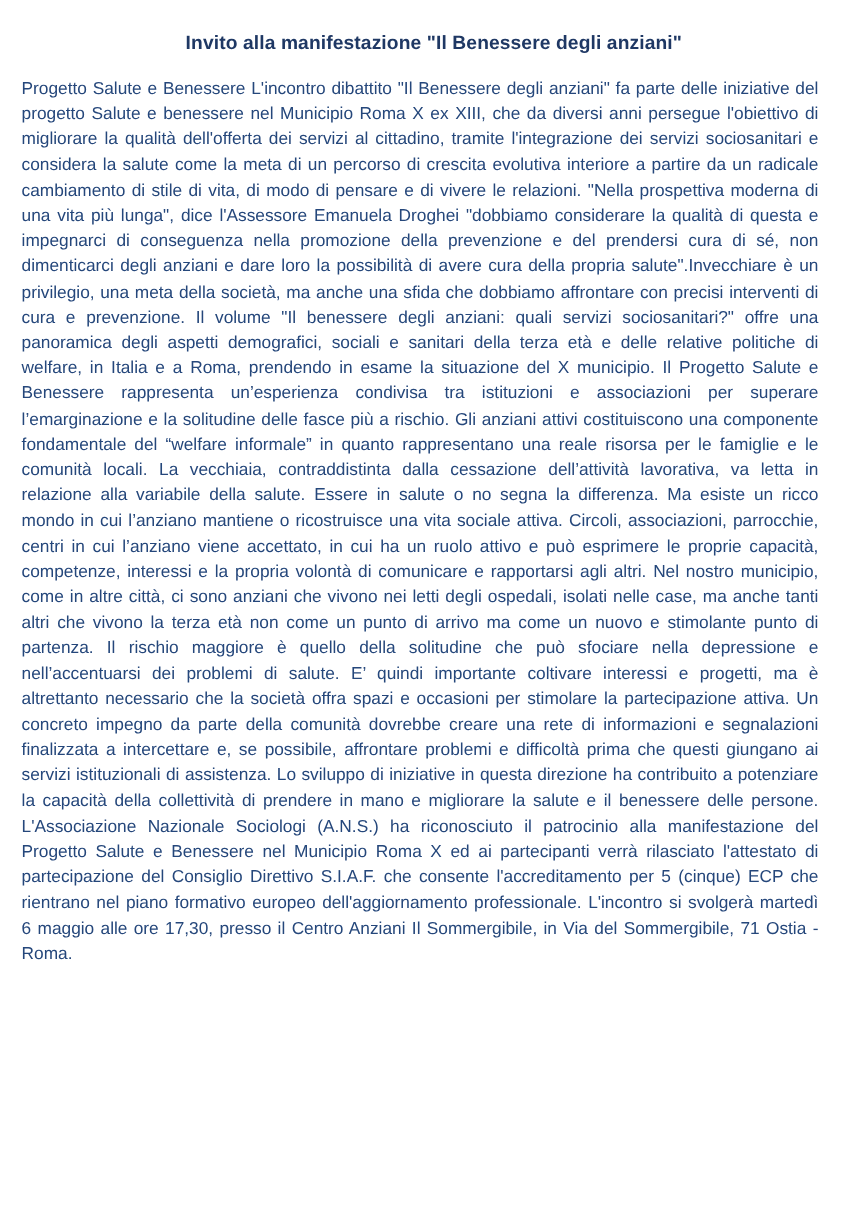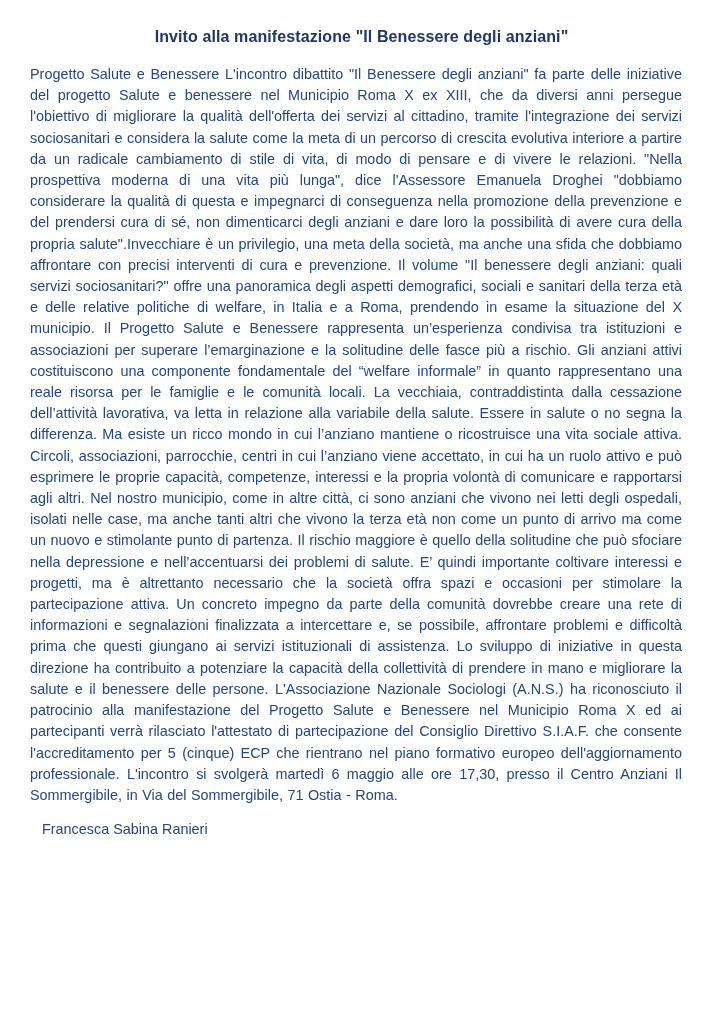--- a/index.html
+++ b/index.html
@@ -20,35 +20,34 @@
   .doc-title {
     margin-top: 27px;
     text-align: center;
     font-weight: bold;
     font-size: 16px;
     line-height: 20px;
     color: #1f3864;
     letter-spacing: 0.1px;
   }
   .doc-body {
-    margin: 17px 41px 0 30px;
+    margin: 17px 41px 0 18px;
     text-align: justify;
     font-size: 14.4px;
     line-height: 21.2px;
     color: #25477b;
     word-spacing: 0.5px;
   }
   .doc-signature {
     margin: 13px 41px 0 42px;
     text-align: left;
     font-size: 14.4px;
     line-height: 21.2px;
     color: #25477b;
   }
 </style>
 </head>
 <body>
 
 <div class="page">
   <h1 class="doc-title">Invito alla manifestazione "Il Benessere degli anziani"</h1>
   <p class="doc-body">Progetto Salute e Benessere  L'incontro dibattito "Il Benessere degli anziani" fa parte  delle iniziative del progetto Salute e benessere nel Municipio Roma X ex XIII, che da diversi anni persegue l'obiettivo di migliorare la qualità dell'offerta dei servizi al cittadino, tramite l'integrazione dei servizi sociosanitari e considera la salute come la meta di un percorso di crescita evolutiva interiore a partire da un radicale cambiamento di stile di vita, di modo di pensare e di vivere le relazioni. "Nella prospettiva moderna di una vita più lunga", dice l'Assessore Emanuela Droghei "dobbiamo considerare la qualità di questa e impegnarci di conseguenza nella promozione della prevenzione e del prendersi cura di sé, non dimenticarci degli anziani e dare loro la possibilità di avere cura della propria salute".Invecchiare è un privilegio, una meta della società, ma anche una sfida che dobbiamo affrontare con precisi interventi di cura e prevenzione. Il volume "Il benessere degli anziani: quali servizi sociosanitari?" offre una panoramica degli aspetti demografici, sociali e sanitari della terza età e delle relative politiche di welfare, in Italia e a Roma, prendendo in esame la situazione del X municipio. Il Progetto Salute e Benessere rappresenta un’esperienza condivisa tra istituzioni e associazioni per superare l’emarginazione e la solitudine delle fasce più a rischio. Gli anziani attivi costituiscono una componente fondamentale del “welfare informale” in quanto rappresentano una reale risorsa per le famiglie e le comunità locali. La vecchiaia, contraddistinta dalla cessazione dell’attività lavorativa, va letta in relazione alla variabile della salute. Essere in salute o no segna la differenza. Ma esiste un ricco mondo in cui l’anziano mantiene o ricostruisce una vita sociale attiva. Circoli, associazioni, parrocchie, centri in cui l’anziano viene accettato, in cui ha un ruolo attivo e può esprimere le proprie capacità, competenze, interessi e la propria volontà di comunicare e rapportarsi agli altri. Nel nostro municipio, come in altre città, ci sono anziani che vivono nei letti degli ospedali, isolati nelle case, ma anche tanti altri che vivono la terza età non come un punto di arrivo ma come un nuovo e stimolante punto di partenza.  Il rischio maggiore è quello della solitudine che può sfociare nella depressione e nell’accentuarsi dei problemi di salute. E’ quindi importante coltivare interessi e progetti, ma è altrettanto necessario che la società offra spazi e occasioni per stimolare la partecipazione attiva. Un concreto impegno da parte della comunità dovrebbe creare una rete di informazioni e segnalazioni finalizzata a intercettare e, se possibile, affrontare problemi e difficoltà prima che questi giungano ai servizi istituzionali di assistenza. Lo sviluppo di iniziative in questa direzione ha contribuito a potenziare la capacità della collettività di prendere in mano e migliorare la salute e il benessere delle persone. L'Associazione Nazionale Sociologi (A.N.S.) ha riconosciuto il patrocinio alla manifestazione del Progetto Salute e Benessere nel Municipio Roma X ed ai partecipanti verrà rilasciato l'attestato di partecipazione del Consiglio Direttivo S.I.A.F. che consente l'accreditamento per 5 (cinque) ECP  che rientrano nel piano formativo europeo dell'aggiornamento professionale. L'incontro si svolgerà martedì 6 maggio alle ore 17,30, presso il Centro Anziani Il Sommergibile, in Via del Sommergibile, 71 Ostia - Roma.</p>
-  <p class="doc-signature">Francesca Sabina Ranieri</p>
 </div>
 
 </body></html>

